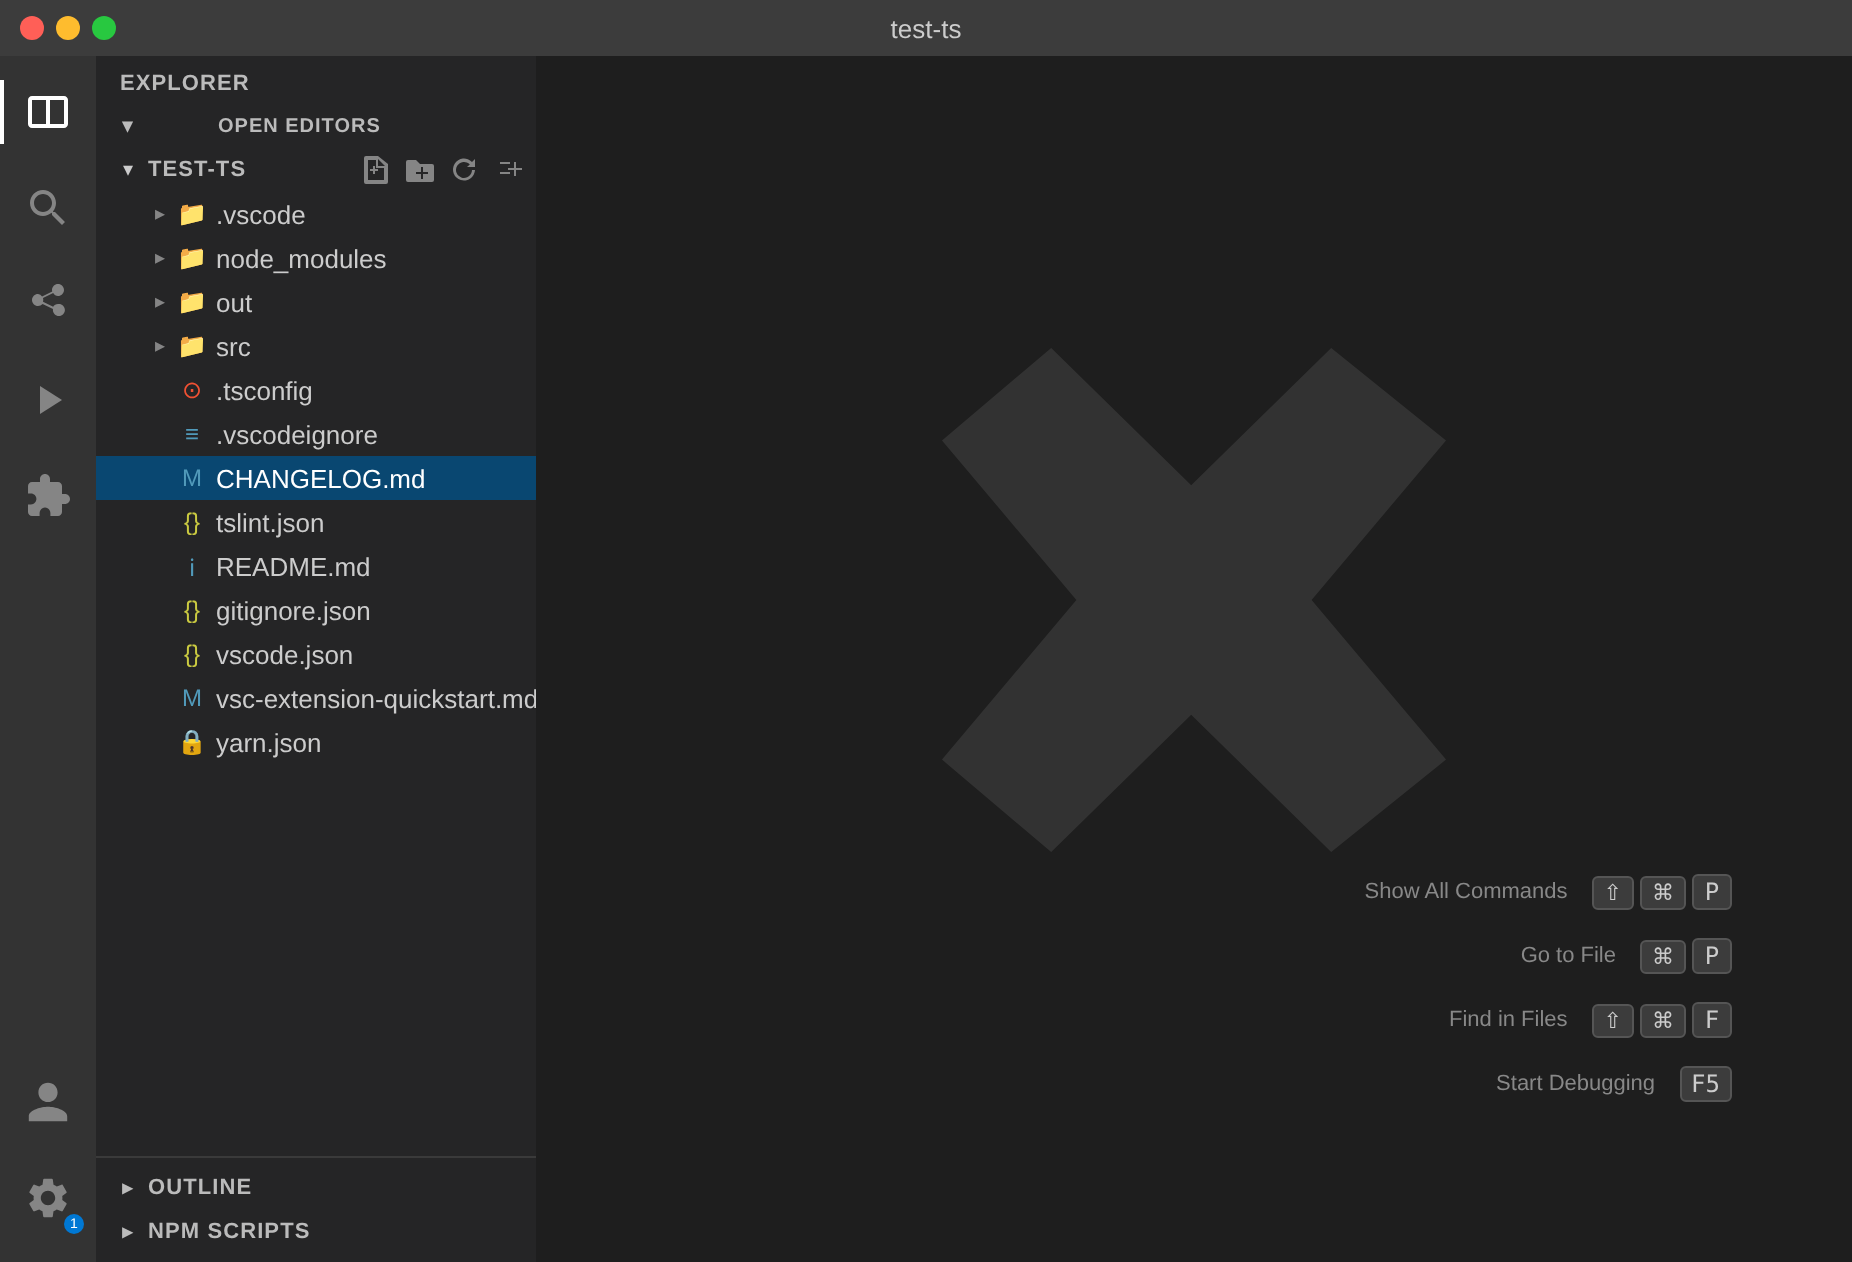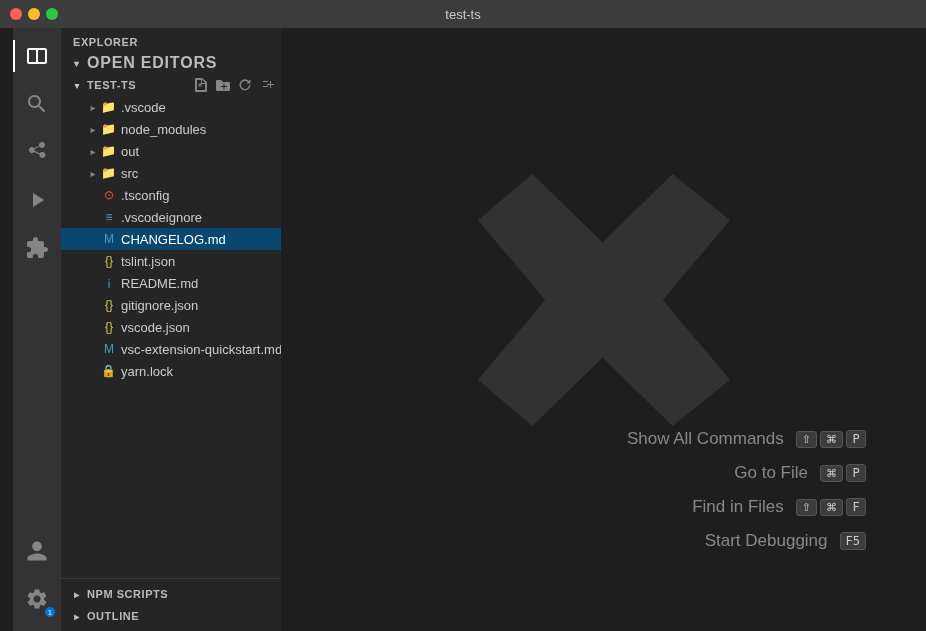--- a/index.html
+++ b/index.html
@@ -43,21 +43,20 @@
     .title-bar-text {
       font-size: 13px;
       color: #ccc;
     }
 
     
     .main-layout {
       display: flex;
       flex: 1;
       overflow: hidden;
-      padding-left: 13px;
     }
 
     
     .activity-bar {
       width: 48px;
       background: #333333;
       display: flex;
       flex-direction: column;
       align-items: center;
       padding-top: 4px;
@@ -135,26 +134,27 @@
     
     .explorer-section {
       display: flex;
       flex-direction: column;
     }
     .section-toggle {
       display: flex;
       align-items: center;
       padding: 2px 8px;
       cursor: pointer;
-      font-size: 16px;
+      font-size: 10px;
       font-weight: 700;
       color: #bbb;
       letter-spacing: 0.05em;
       text-transform: uppercase;
       height: 22px;
+      gap: 35px;
     }
     .chevron {
       width: 16px;
       height: 16px;
       display: inline-flex;
       align-items: center;
       justify-content: center;
       margin-right: 2px;
       font-size: 10px;
     }
@@ -281,21 +281,21 @@
       gap: 14px;
     }
     .shortcut-row {
       display: flex;
       align-items: center;
       justify-content: flex-end;
       gap: 12px;
     }
     .shortcut-label {
       color: #888;
-      font-size: 17px;
+      font-size: 11px;
       text-align: left;
     }
     .shortcut-keys {
       display: flex;
       align-items: center;
       gap: 3px;
     }
     .key {
       background: #3c3c3c;
       border: 1px solid #555;
@@ -479,32 +479,32 @@
 
       <div class="tree-item indent-1">
         <span class="chevron-small"></span>
         <span class="item-icon" style="color:#519aba">M</span>
         <span>vsc-extension-quickstart.md</span>
       </div>
 
       <div class="tree-item indent-1">
         <span class="chevron-small"></span>
         <span class="item-icon" style="color:#cbcb41">🔒</span>
-        <span>yarn.lock</span>
+        <span>yarn.json</span>
       </div>
     </div>
 
     <div class="sidebar-bottom">
       <div class="section-collapse">
         <span class="chevron closed"></span>
-        <span>NPM Scripts</span>
+        <span>Outline</span>
       </div>
       <div class="section-collapse">
         <span class="chevron closed"></span>
-        <span>Outline</span>
+        <span>NPM Scripts</span>
       </div>
     </div>
   </div>
 
   <div class="main-content">
 
     <svg class="vscode-logo" viewBox="0 0 100 100" xmlns="http://www.w3.org/2000/svg">
       <g fill="#ffffff" opacity="0.6">
 
         <path d="M74.5 5L49.5 29.5 24.5 5 5 21.5 29 50 5 78.5 24.5 95 49.5 70.5 74.5 95 95 78.5 71 50 95 21.5z"></path>

